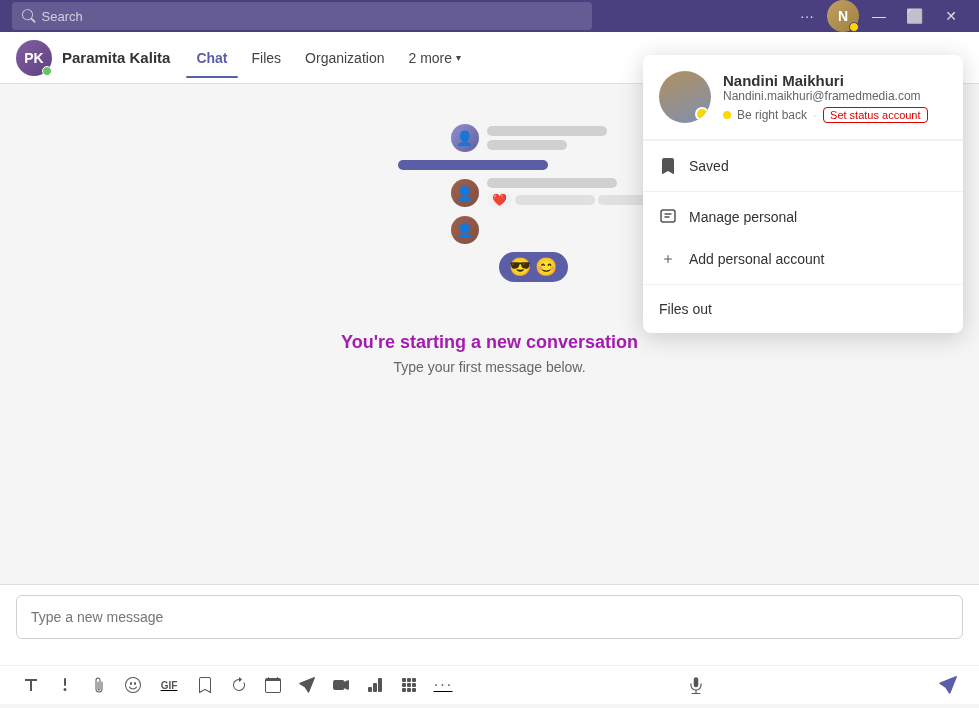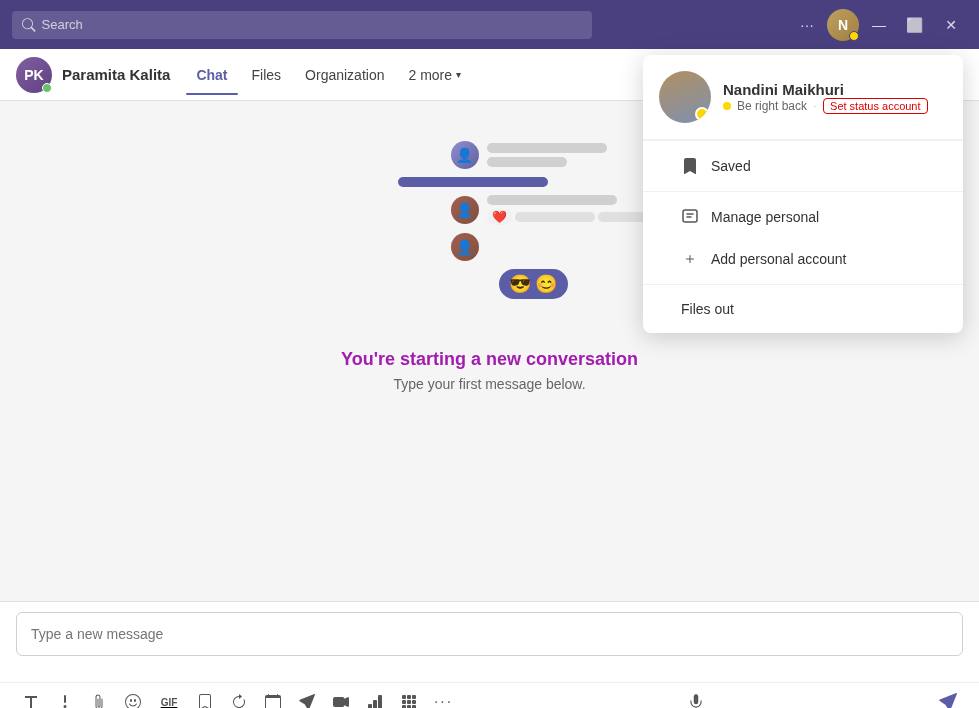--- a/index.html
+++ b/index.html
@@ -1,20 +1,20 @@
 <!DOCTYPE html>
 <html><head>
   <meta charset="utf-8">
   <style>
     * { margin: 0; padding: 0; box-sizing: border-box; }
     body { width: 979px; height: 708px; font-family: 'Segoe UI', sans-serif; overflow: hidden; background: #f5f5f5; }
 
     
     .titlebar {
-      height: 49px;
+      height: 32px;
       background: #4a4080;
       display: flex;
       align-items: center;
       padding: 0 12px;
       gap: 8px;
       position: relative;
     }
     .search-bar {
       flex: 1;
       max-width: 580px;
@@ -392,21 +392,20 @@
       margin: 0;
     }
     .dropdown-item {
       display: flex;
       align-items: center;
       gap: 12px;
       padding: 12px 16px;
       cursor: pointer;
       font-size: 14px;
       color: #333;
-      margin-left: 22px;
     }
     .dropdown-item-icon {
       width: 18px;
       height: 18px;
       display: flex;
       align-items: center;
       justify-content: center;
       color: #555;
       font-size: 16px;
     }
@@ -598,20 +597,21 @@
 </div>
 
 <div class="dropdown-panel">
   <div class="dropdown-header">
     <div class="dropdown-avatar">
       <div class="dropdown-avatar-inner"></div>
       <div class="dropdown-status-indicator"></div>
     </div>
     <div class="dropdown-user-info">
       <div class="dropdown-name">Nandini Maikhuri</div>
+      <div class="dropdown-email">Nandini.maikhuri@framedmedia.com</div>
       <div class="dropdown-status-row">
         <div class="status-dot-yellow"></div>
         <span>Be right back</span>
         <span style="color:#ccc">·</span>
         <button class="set-status-btn">Set status account</button>
       </div>
     </div>
   </div>
   <div class="dropdown-divider"></div>
   <div class="dropdown-section">

